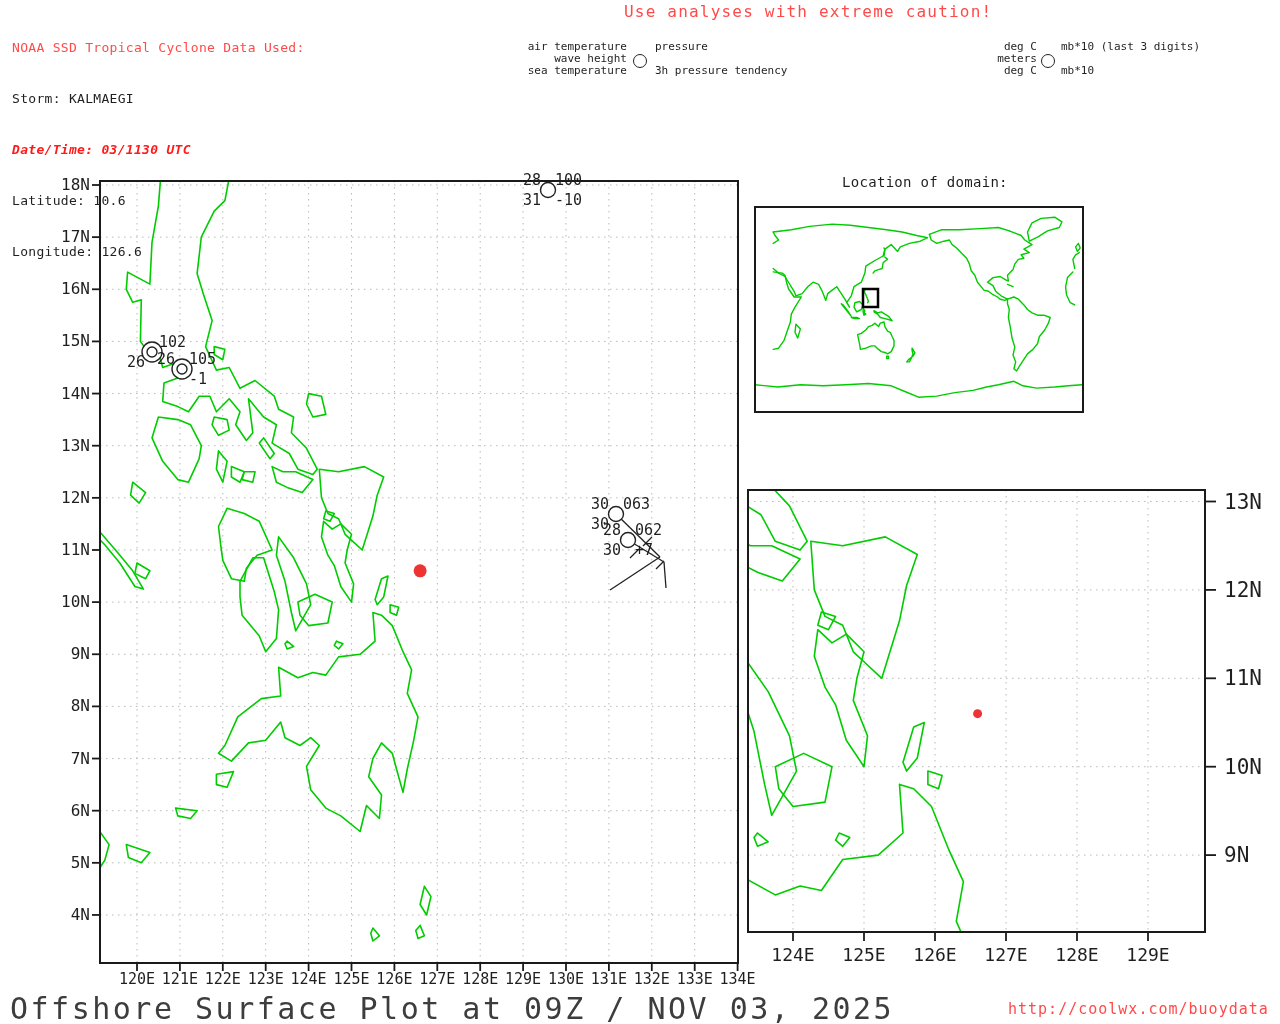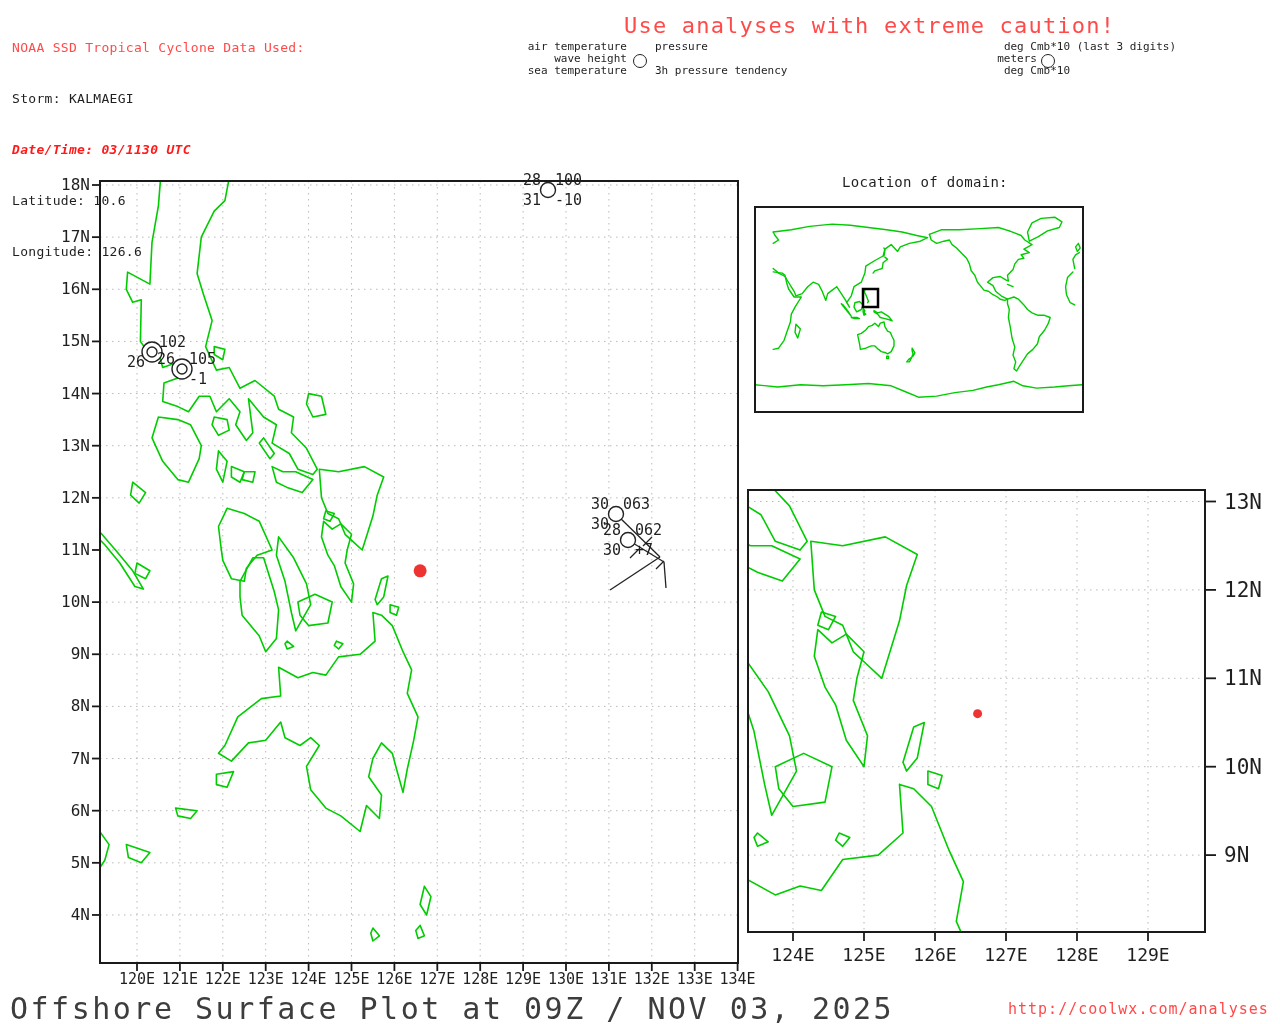--- a/index.html
+++ b/index.html
@@ -2,30 +2,30 @@
 <html style="--alert: #ff4a4a; --alert-strong: #ff1a1a; --title: #3d3d3d;"><head>
 <meta charset="utf-8">
 <style>
   html,body{margin:0;padding:0;background:#fff;}
   #app{position:relative;width:1280px;height:1024px;overflow:hidden;background:#fff;
        font-family:"DejaVu Sans Mono","Liberation Mono",monospace;color:#1f1f1f;}
   #plot-svg{position:absolute;left:0;top:0;}
   .hdr{position:absolute;left:12px;top:5px;font-size:13px;line-height:17px;letter-spacing:.3px;white-space:pre;}
   .hdr .red{color:var(--alert);}
   .hdr .boldred{color:var(--alert-strong);font-weight:bold;font-style:italic;}
-  .caution{position:absolute;left:624px;top:13px;font-size:22px;letter-spacing:1.2px;color:var(--alert);white-space:nowrap;}
+  .caution{position:absolute;left:624px;top:2px;font-size:16px;letter-spacing:1.2px;color:var(--alert);white-space:nowrap;}
   .legend{position:absolute;top:41px;font-size:11px;line-height:12px;white-space:nowrap;color:#1f1f1f;}
   .legend .lrow{height:12px;}
   .legend .lc{display:inline-block;text-align:right;}
   .legend-left{left:523px;}
   .legend-left .lc{width:104px;}
   .legend-left .rc{margin-left:28px;}
   .legend-right{left:990px;}
   .legend-right .lc{width:47px;}
-  .legend-right .rc{}
+  .legend-right .rc{margin-left:24px;}
   .lcircle{position:absolute;width:12px;height:12px;border:1.4px solid #222;border-radius:50%;background:#fff;}
   .lcircle.left{left:633px;top:54px;}
   .lcircle.right{left:1041px;top:54px;}
   .warning{position:absolute;left:173px;top:144px;font-size:12.5px;letter-spacing:.2px;color:var(--alert);white-space:nowrap;}
   .domain-label{position:absolute;left:842px;top:174px;font-size:14px;letter-spacing:.3px;}
   .footer-title{position:absolute;left:10px;top:991px;font-size:30px;letter-spacing:2.5px;color:var(--title);white-space:nowrap;font-weight:normal;}
   .footer-url{position:absolute;left:1008px;top:1000px;font-size:15px;letter-spacing:1px;color:var(--alert);white-space:nowrap;}
 </style>
 </head>
 <body>
@@ -357,15 +357,15 @@
     <div class="lrow">
       <span class="lc">deg C</span><span class="rc">mb*10</span>
     </div>
   </div>
   <div class="lcircle right"></div>
 
 
   <div class="domain-label">Location of domain:</div>
 
   <div class="footer-title">Offshore Surface Plot at 09Z / NOV 03, 2025</div>
-  <div class="footer-url">http://coolwx.com/analyses</div>
+  <div class="footer-url">http://coolwx.com/buoydata</div>
 
 </div>
 
 </body></html>

